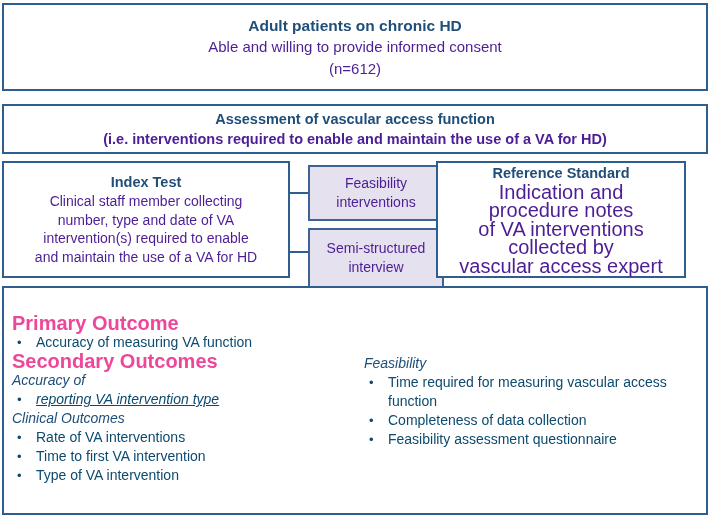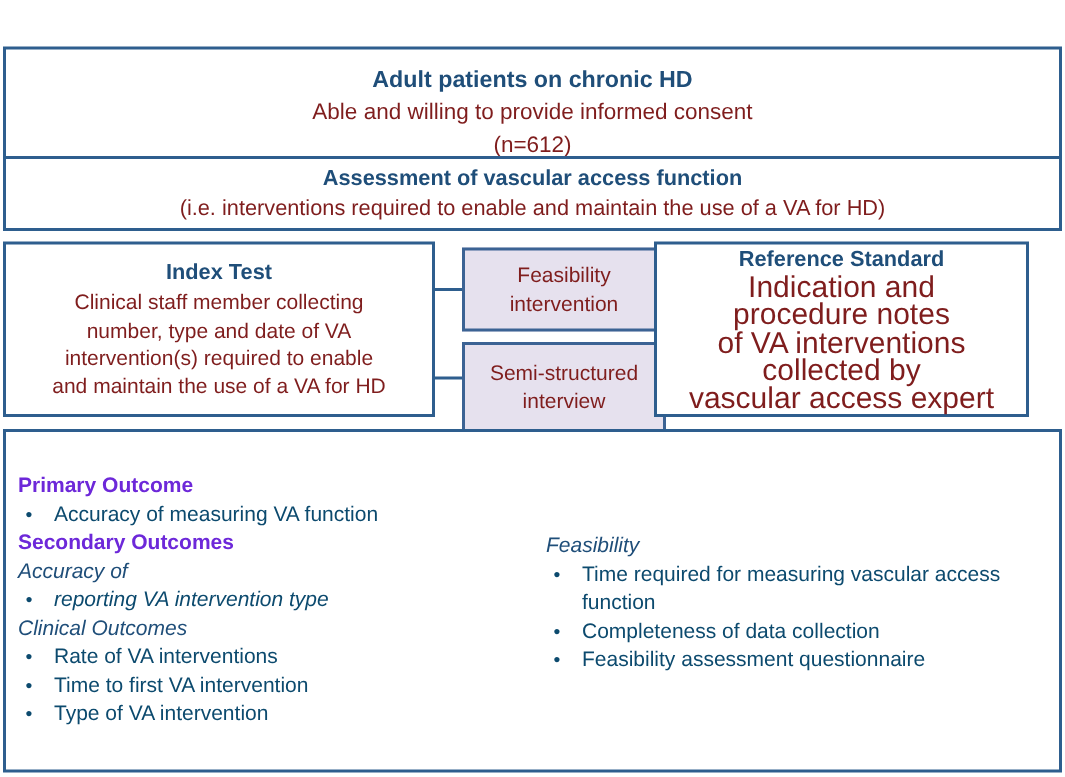--- a/index.html
+++ b/index.html
@@ -34,32 +34,32 @@
     flex-direction: column;
     align-items: center;
     justify-content: center;
     text-align: center;
   }
   .title {
     font-weight: bold;
     color: #1F4E79;
   }
   .line {
-    color: #7f1d1d;
-  }
-
-  
-  #pop-box { left: 2px; top: 3px; width: 706px; height: 88px; margin-top: 28px; }
+    color: #4c1d95;
+  }
+
+  
+  #pop-box { left: 2px; top: 3px; width: 706px; height: 88px; }
   #pop-box .title { font-size: 15.5px; line-height: 21px; }
   #pop-box .line  { font-size: 15px; line-height: 22px; }
 
   
   #assess-box { left: 2px; top: 104px; width: 706px; height: 50px; }
   #assess-box .title { font-size: 14.5px; line-height: 19px; text-align: right; }
-  #assess-box .line  { font-size: 14.5px; line-height: 20px; }
+  #assess-box .line  { font-size: 14.5px; line-height: 20px; font-weight: bold; }
 
   
   #index-box { left: 2px; top: 161px; width: 288px; height: 117px; padding: 4px 6px; }
   #index-box .title { font-size: 14.5px; line-height: 19px; }
   #index-box .line  { font-size: 14px; line-height: 18.5px; }
 
   #feasq-box { left: 308px; top: 165px; width: 136px; height: 56px; }
   #semi-box  { left: 308px; top: 228px; width: 136px; height: 60px; }
   #feasq-box .line, #semi-box .line { font-size: 14px; line-height: 19px; }
 
@@ -81,23 +81,23 @@
   }
   .col {
     position: absolute;
     box-sizing: border-box;
   }
   #col-left  { left: 8px;  top: 26px;  width: 340px; }
   #col-right { left: 360px; top: 66px; width: 330px; }
 
   .hdr-bold {
     font-weight: bold;
-    font-size: 14px;
+    font-size: 20px;
     line-height: 19px;
-    color: #6d28d9;
+    color: #ec4899;
   }
   .hdr-italic {
     font-style: italic;
     font-size: 14px;
     line-height: 19px;
     color: #1F4E79;
   }
   ul.blist {
     list-style: none;
     margin: 0;
@@ -110,21 +110,21 @@
     line-height: 19px;
     color: #0c4a6e;
   }
   ul.blist li::before {
     content: "\2022";
     position: absolute;
     left: 5px;
     top: 0;
     font-size: 13px;
   }
-  ul.blist.italic li { font-style: italic; }
+  ul.blist.italic li { font-style: italic; text-decoration: underline; }
 </style>
 </head>
 <body>
 
 <div id="diagram">
 
   <div class="box ctr" id="pop-box">
     <div class="title">Adult patients on chronic HD</div>
     <div class="line">Able and willing to provide informed consent</div>
     <div class="line">(n=612)</div>
@@ -146,21 +146,21 @@
   <div class="conn conn-h" style="left:290px; top:192px; width:18px;"></div>
 
   <div class="conn conn-h" style="left:290px; top:251px; width:18px;"></div>
 
   <div class="conn conn-h" style="left:444px; top:192px; width:14px;"></div>
 
   <div class="conn conn-h" style="left:444px; top:251px; width:14px;"></div>
 
   <div class="box purple ctr" id="feasq-box">
     <div class="line">Feasibility</div>
-    <div class="line">intervention</div>
+    <div class="line">interventions</div>
   </div>
 
   <div class="box purple ctr" id="semi-box">
     <div class="line">Semi-structured</div>
     <div class="line">interview</div>
   </div>
 
   <div class="box ctr" id="ref-box">
     <div class="title">Reference Standard</div>
     <div class="line">Indication and procedure notes</div>

